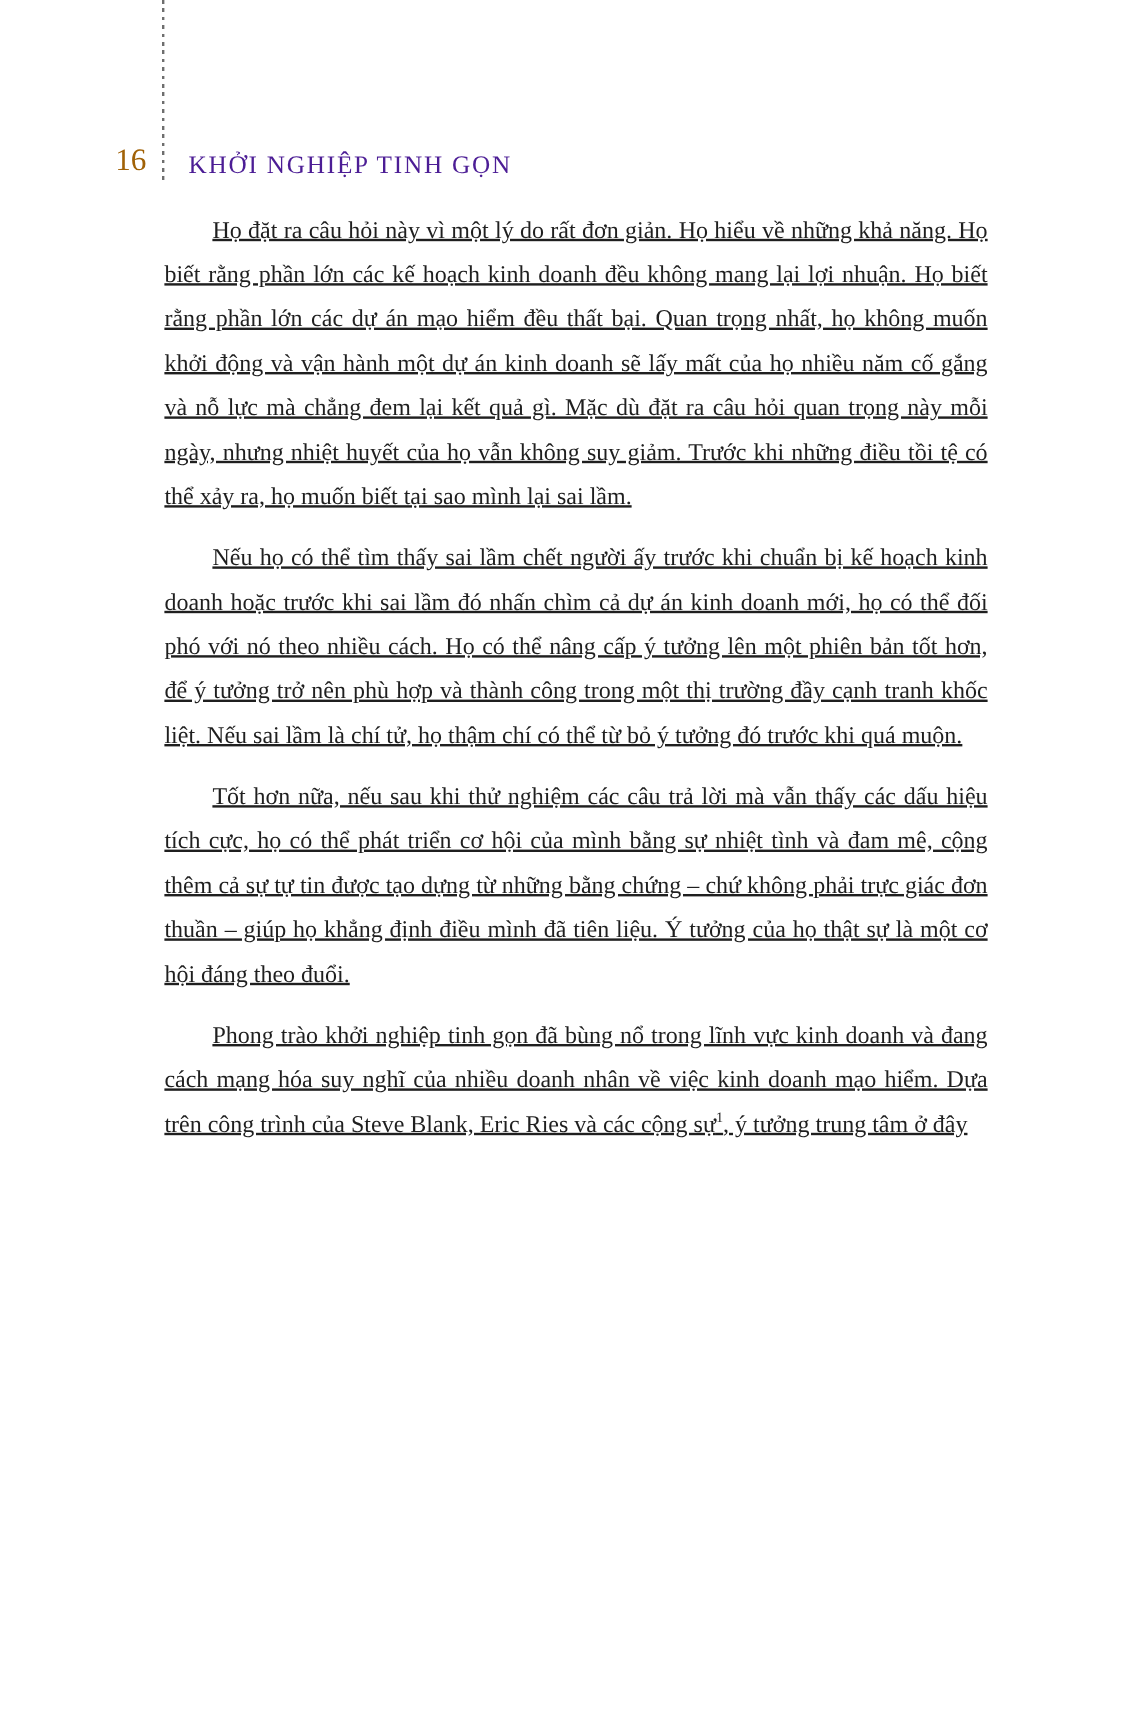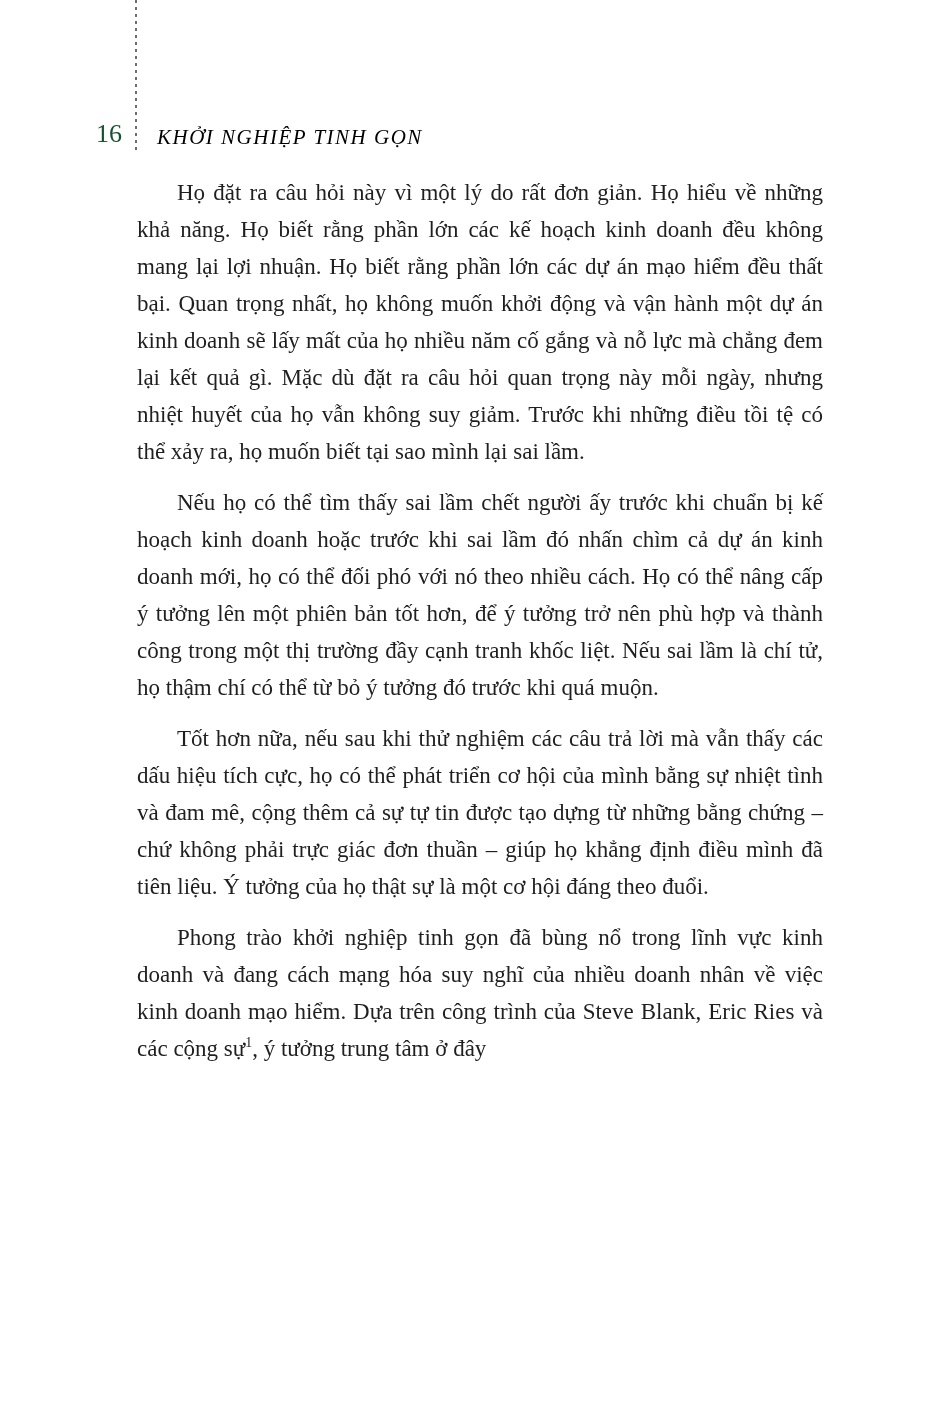--- a/index.html
+++ b/index.html
@@ -27,45 +27,45 @@
       #6e6e6e 0px, #6e6e6e 3px,
       transparent 3px, transparent 7px
     );
   }
   .page-number {
     position: absolute;
     left: 96px;
     top: 119px;
     font-size: 26px;
     line-height: 30px;
-    color: #14532d;
+    color: #a16207;
   }
   .running-title {
     position: absolute;
     left: 157px;
     top: 125px;
     font-size: 21px;
     line-height: 25px;
     letter-spacing: 1.5px;
-    color: #000000;
-    font-style: italic;
+    color: #4c1d95;
   }
   .body-text {
     position: absolute;
     left: 137px;
     top: 174px;
     width: 686px;
   }
   .para {
     margin: 0 0 14px 0;
-    font-size: 23px;
+    font-size: 20px;
     line-height: 37px;
     text-align: justify;
     text-indent: 40px;
     color: #1f1f1f;
+    text-decoration: underline;
   }
   .section-heading {
     margin: 28px 0 22px 0;
     font-family: "Liberation Sans", sans-serif;
     font-weight: bold;
     font-size: 27px;
     line-height: 48px;
     letter-spacing: 0.3px;
     color: #272727;
     white-space: pre-line;

